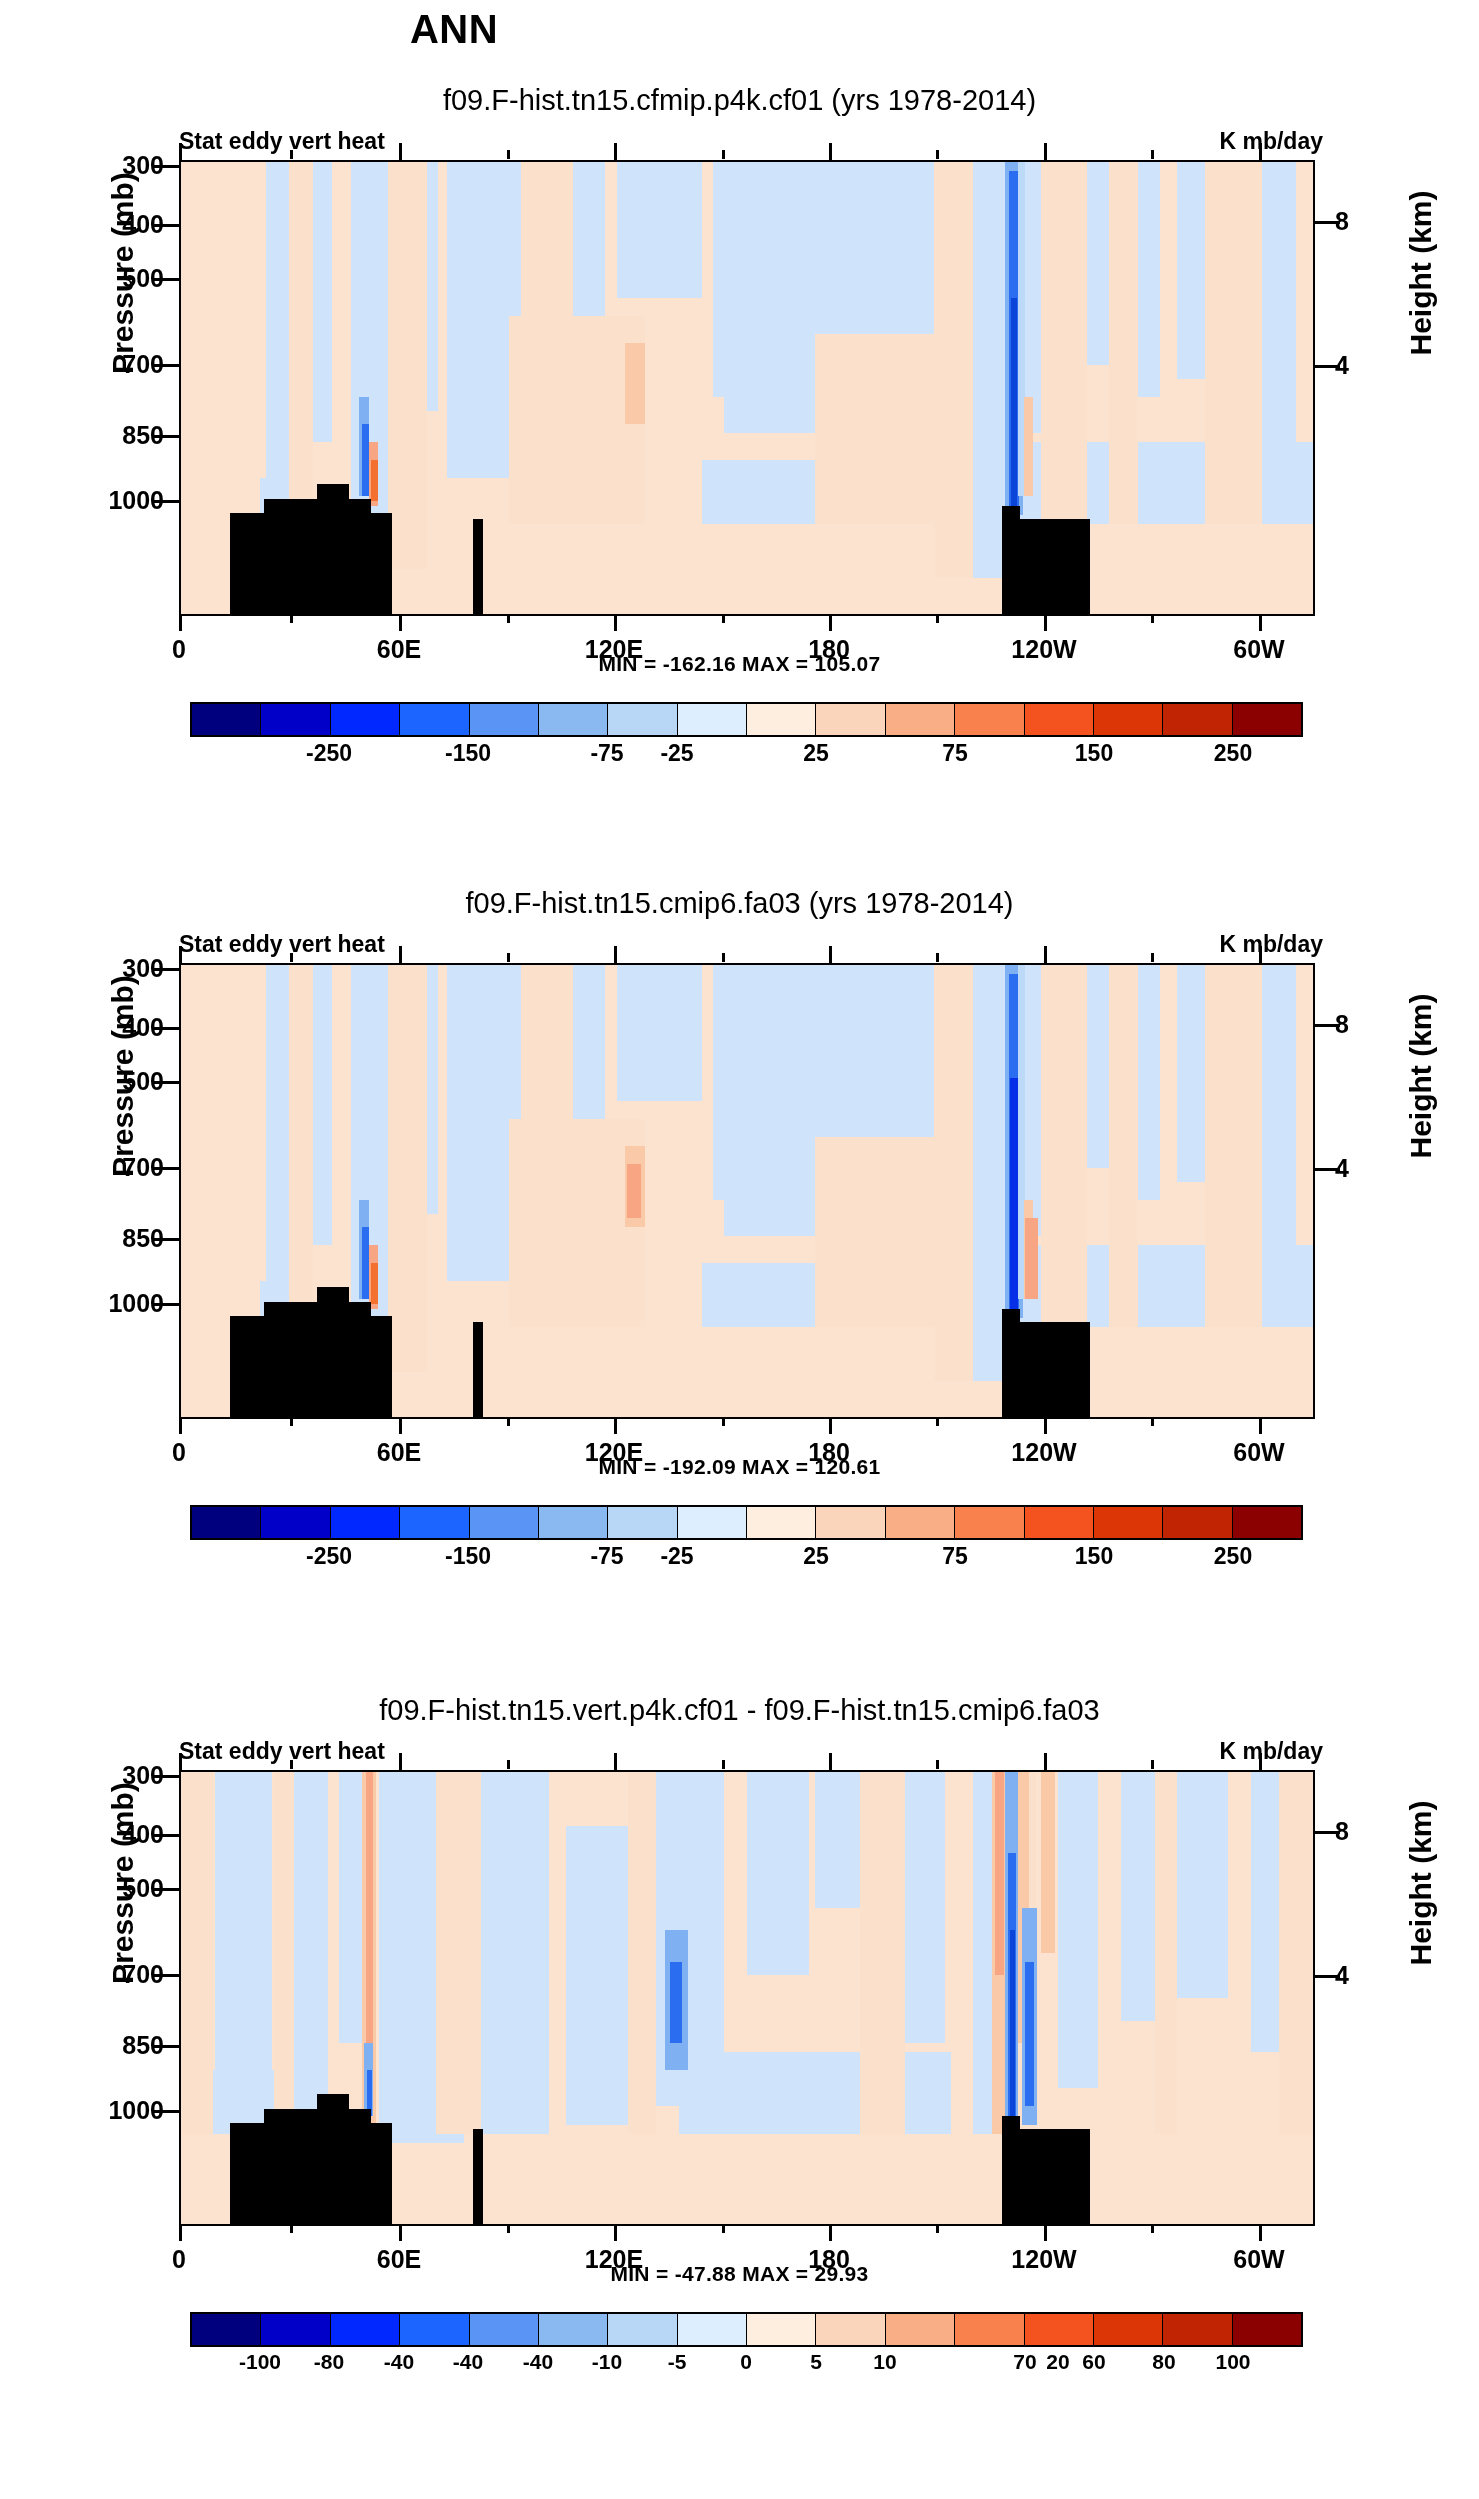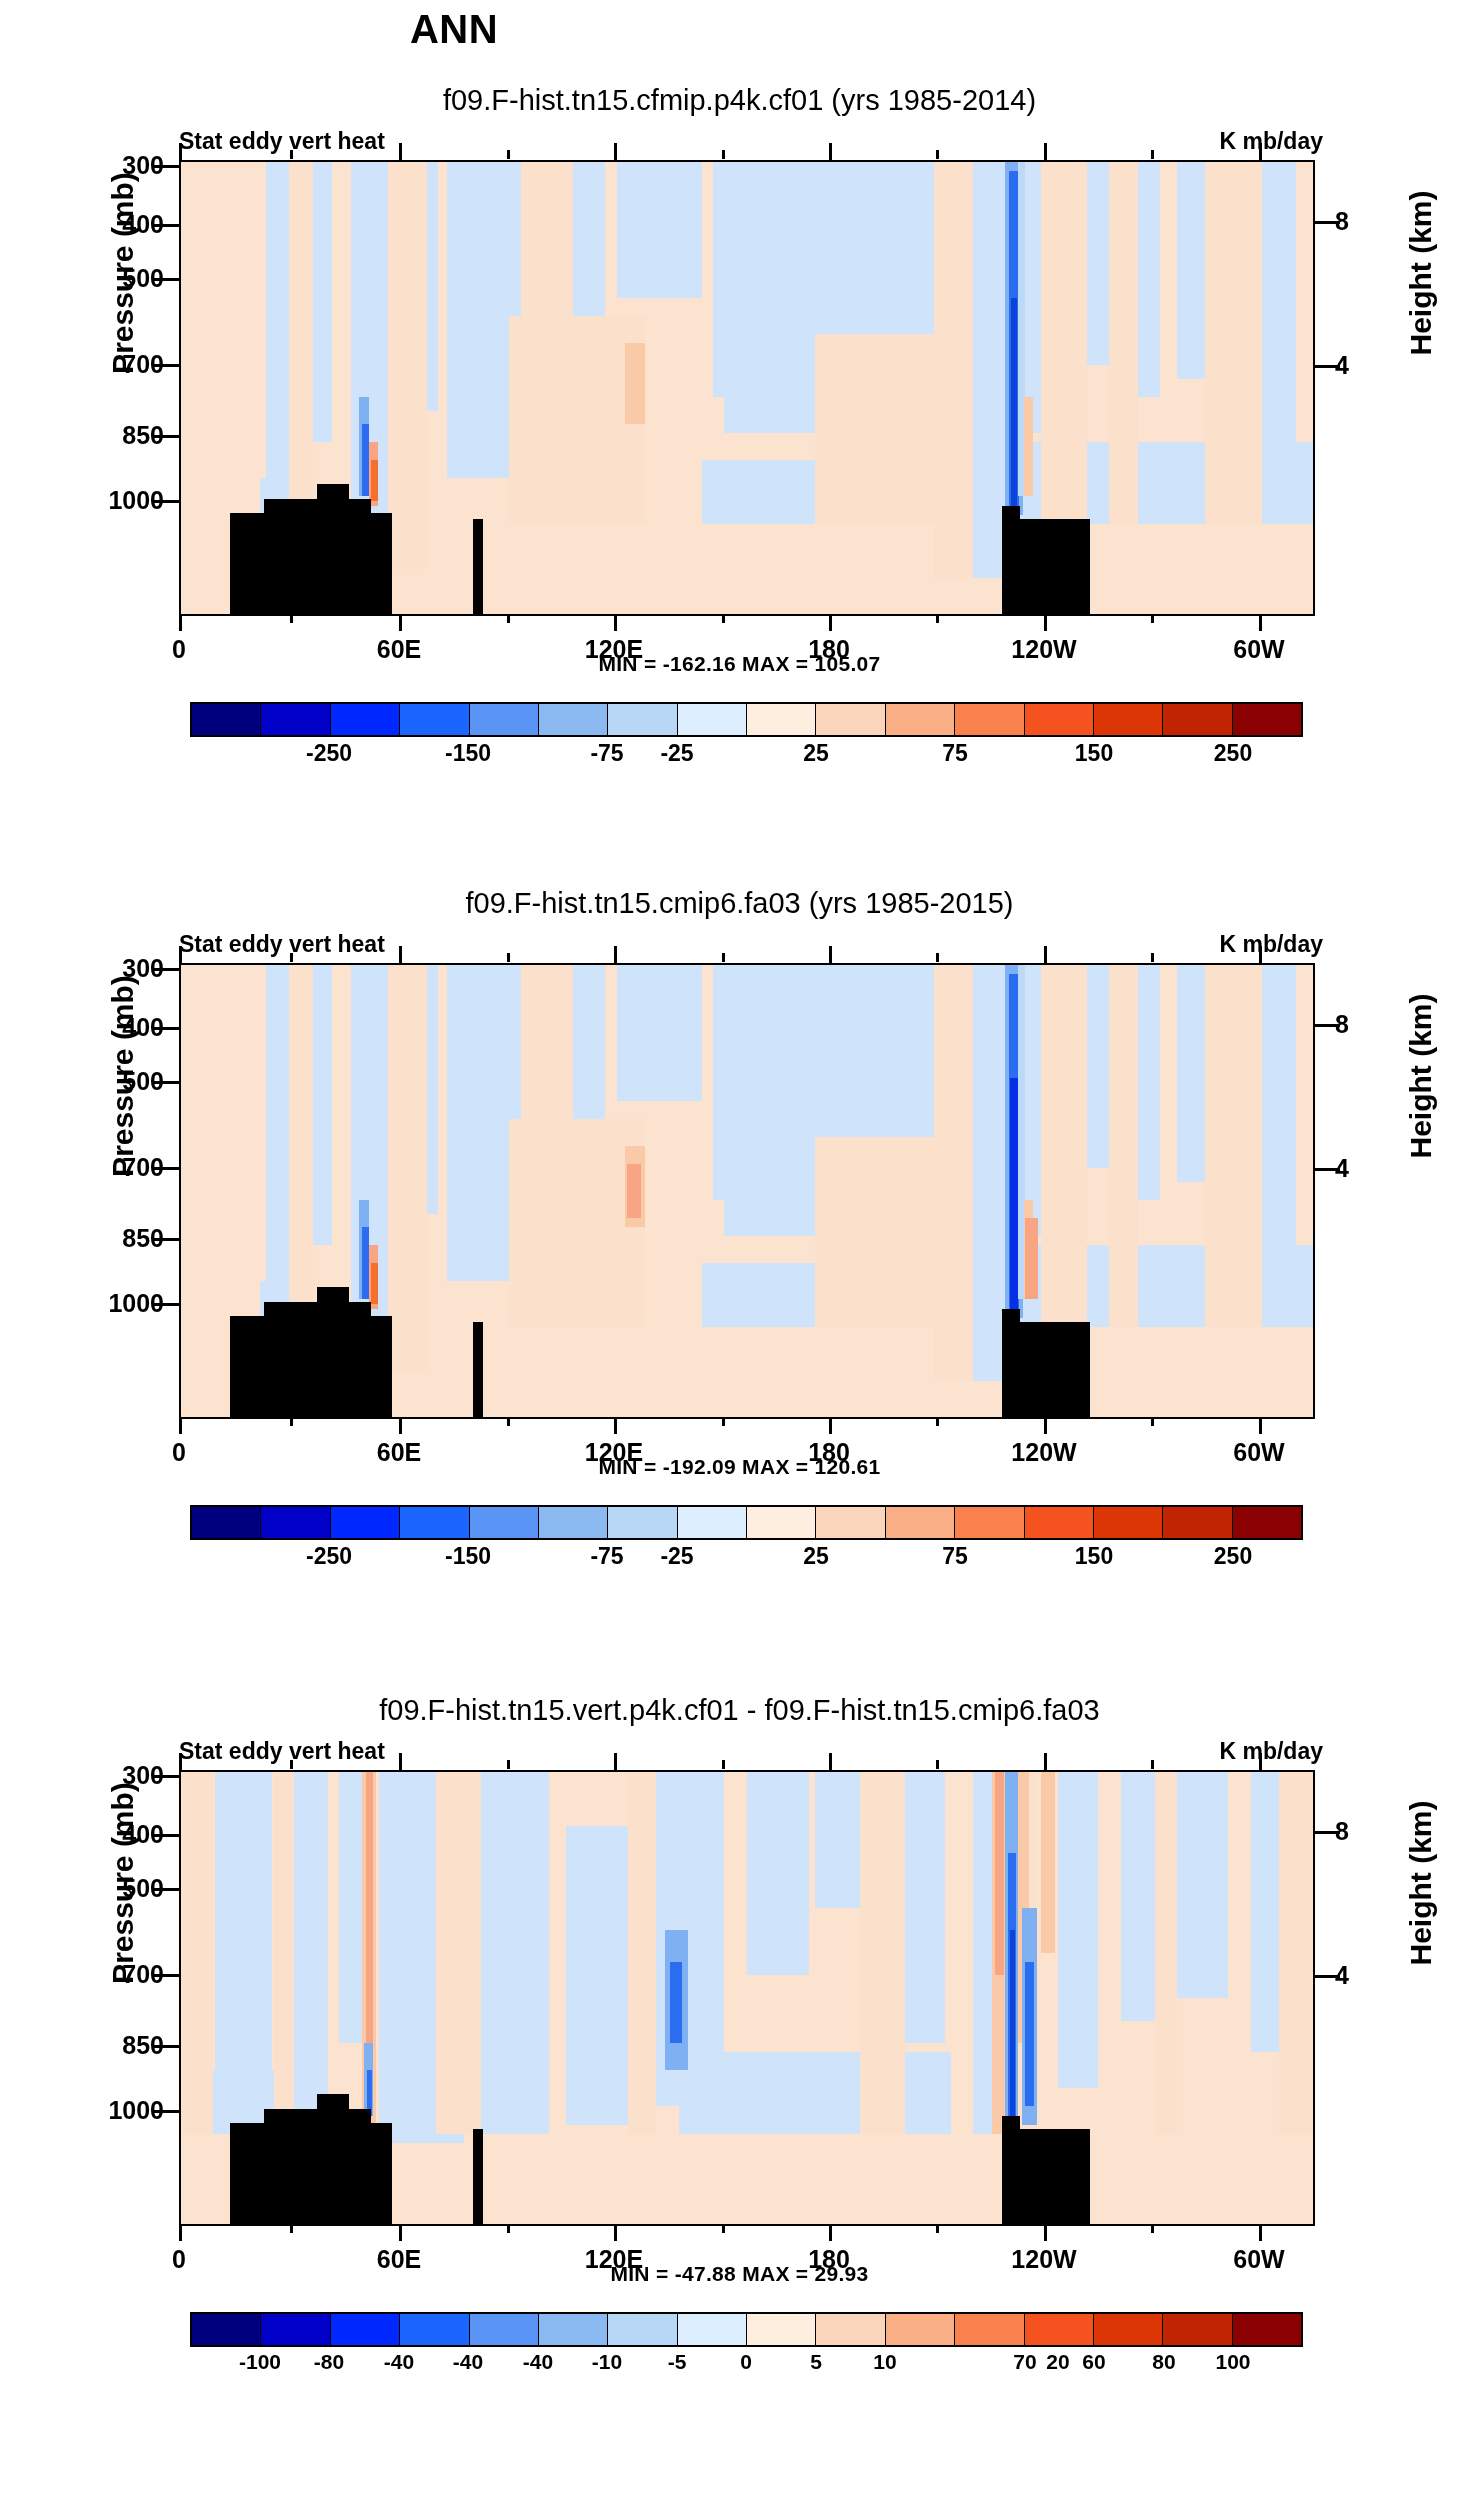--- a/index.html
+++ b/index.html
@@ -187,21 +187,21 @@
 
   .strip { position: absolute; top: 0; bottom: 0; }
   .topo  { position: absolute; background: #000000; }
 </style>
 </head>
 <body>
 
 <div class="main-title">ANN</div>
 
 <div class="panel" id="panel-0" style="top:84px;">
-  <div class="panel-title">f09.F-hist.tn15.cfmip.p4k.cf01 (yrs 1985-2014)</div>
+  <div class="panel-title">f09.F-hist.tn15.cfmip.p4k.cf01 (yrs 1978-2014)</div>
   <div class="hdr-left">Stat eddy vert heat</div>
   <div class="hdr-right">K mb/day</div>
   <div class="ylabel">Pressure (mb)</div>
   <div class="y2label">Height (km)</div>
   <div class="plotbox">
       <div style="position: absolute; left: 0px; width: 15px; height: 2.5px; background: rgb(0, 0, 0); top: 4.2px;"></div>
       <div style="position: absolute; left: 0px; width: 15px; height: 2.5px; background: rgb(0, 0, 0); top: 63px;"></div>
       <div style="position: absolute; left: 0px; width: 15px; height: 2.5px; background: rgb(0, 0, 0); top: 117px;"></div>
       <div style="position: absolute; left: 0px; width: 15px; height: 2.5px; background: rgb(0, 0, 0); top: 203px;"></div>
       <div style="position: absolute; left: 0px; width: 15px; height: 2.5px; background: rgb(0, 0, 0); top: 274px;"></div>
@@ -323,21 +323,21 @@
     <div class="cbar-label" style="left: 468px; top: 656px;">-150</div>
     <div class="cbar-label" style="left: 607px; top: 656px;">-75</div>
     <div class="cbar-label" style="left: 677px; top: 656px;">-25</div>
     <div class="cbar-label" style="left: 816px; top: 656px;">25</div>
     <div class="cbar-label" style="left: 955px; top: 656px;">75</div>
     <div class="cbar-label" style="left: 1094px; top: 656px;">150</div>
     <div class="cbar-label" style="left: 1233px; top: 656px;">250</div>
   </div>
 
 <div class="panel" id="panel-1" style="top:887px;">
-  <div class="panel-title">f09.F-hist.tn15.cmip6.fa03 (yrs 1985-2015)</div>
+  <div class="panel-title">f09.F-hist.tn15.cmip6.fa03 (yrs 1978-2014)</div>
   <div class="hdr-left">Stat eddy vert heat</div>
   <div class="hdr-right">K mb/day</div>
   <div class="ylabel">Pressure (mb)</div>
   <div class="y2label">Height (km)</div>
   <div class="plotbox">
       <div style="position: absolute; left: 0px; width: 15px; height: 2.5px; background: rgb(0, 0, 0); top: 4.2px;"></div>
       <div style="position: absolute; left: 0px; width: 15px; height: 2.5px; background: rgb(0, 0, 0); top: 63px;"></div>
       <div style="position: absolute; left: 0px; width: 15px; height: 2.5px; background: rgb(0, 0, 0); top: 117px;"></div>
       <div style="position: absolute; left: 0px; width: 15px; height: 2.5px; background: rgb(0, 0, 0); top: 203px;"></div>
       <div style="position: absolute; left: 0px; width: 15px; height: 2.5px; background: rgb(0, 0, 0); top: 274px;"></div>

